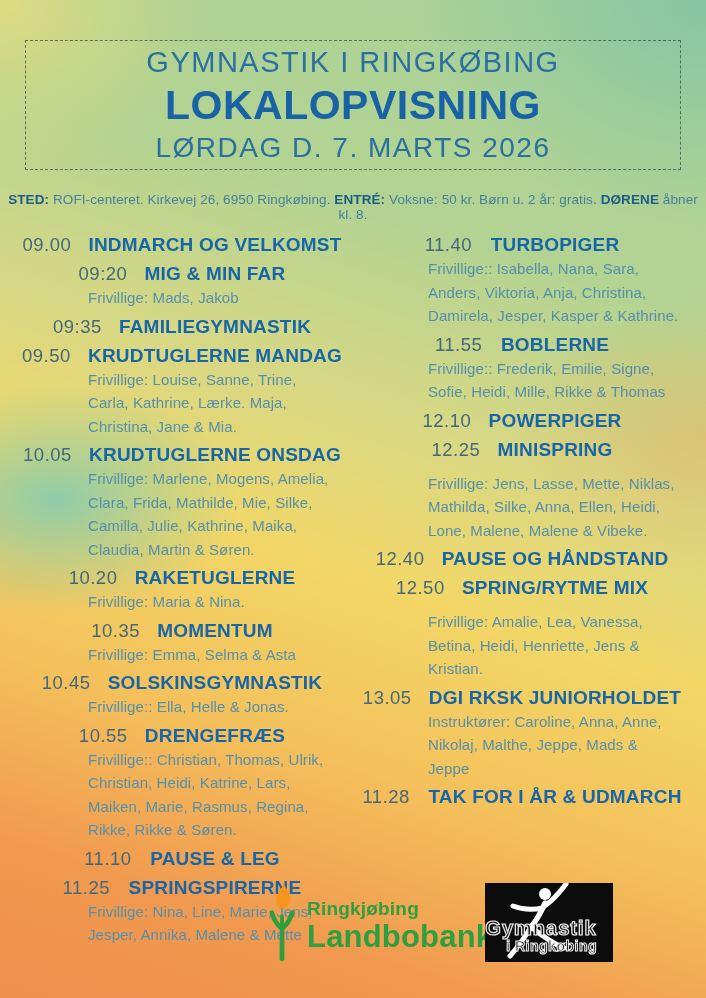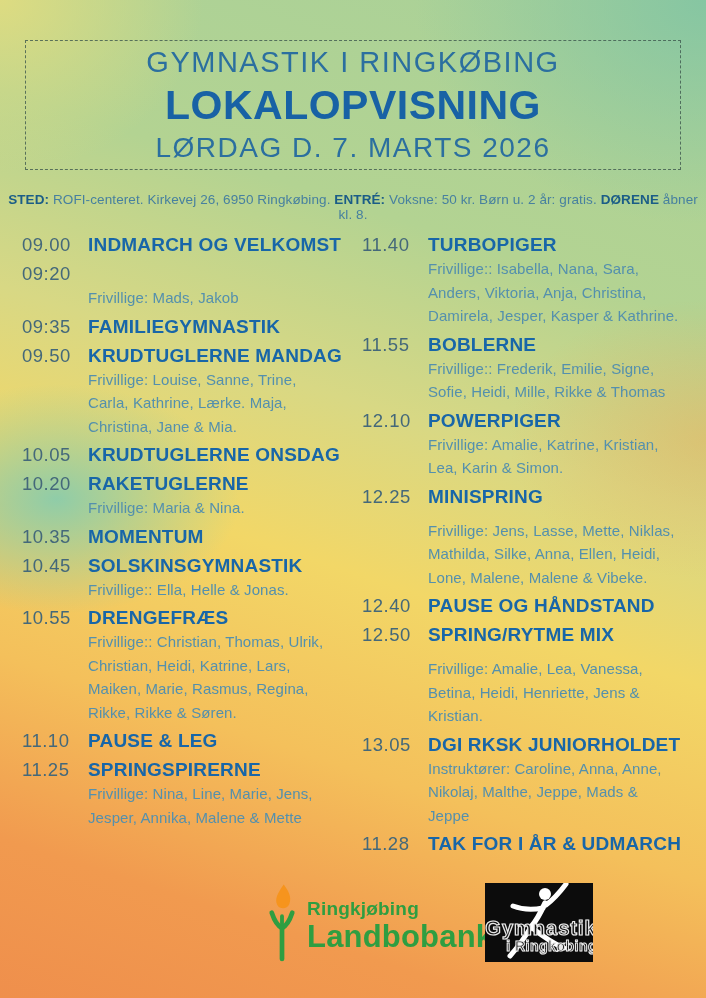--- a/index.html
+++ b/index.html
@@ -33,41 +33,41 @@
     position:absolute; left:0; top:192px; width:100%;
     text-align:center; font-size:13.5px; color:#47809f; letter-spacing:0.1px;
   }
   .info-line b{color:#1b5d87; font-weight:700;}
 
   
   .col{position:absolute; top:232px; width:320px;}
   .col-left{left:22px;}
   .col-right{left:362px;}
   .row{margin-bottom:4px;}
-  .row-line{display:flex; align-items:baseline; line-height:25px;}
+  .row-line{display:flex; align-items:baseline; line-height:25px;justify-content:center;}
   .time{flex:0 0 66px; font-size:18.5px; font-weight:400; color:#44687a; letter-spacing:0.5px;}
   .title{font-size:19px; font-weight:700; color:#1866a8; letter-spacing:0.2px;}
   .vol{
     margin-left:66px; width:252px;
     font-size:15px; line-height:23.5px; color:#5490ad; letter-spacing:0.1px;
   }
   .vol.pre-gap{margin-top:10px;}
 
   
   .landbobank{
     position:absolute; left:263px; top:882px;
     display:flex; align-items:center; gap:6px;
   }
   .lb-text{display:flex; flex-direction:column; line-height:1;}
   .lb-top{font-size:19px; font-weight:700; color:#2f9e41; letter-spacing:0.2px;}
   .lb-bottom{font-size:31px; font-weight:700; color:#2f9e41; margin-top:3px; letter-spacing:0.2px;}
 
   .gym-logo{
     position:absolute; left:485px; top:883px; width:108px; height:79px;
-    background:#0c0c0c; overflow:hidden;
+    background:#0c0c0c; overflow:hidden;padding-left:20px;
   }
   .gym-logo svg{position:absolute; left:0; top:0;}
   .gym-word1{
     position:absolute; left:0; top:34px; width:112px; text-align:center;
     font-size:20px; font-weight:700; letter-spacing:1px;
     color:#141414; -webkit-text-stroke:1.2px #e8e8e8;
     text-shadow:0 0 1px #ffffff;
   }
   .gym-word2{
     position:absolute; left:10px; top:55px; width:102px; text-align:right;
@@ -94,20 +94,21 @@
   <div class="col col-left">
       <div class="row">
         <div class="row-line">
           <span class="time">09.00</span>
           <span class="title">INDMARCH OG VELKOMST</span>
         </div>
       </div>
       <div class="row">
         <div class="row-line">
           <span class="time">09:20</span>
+          <span class="title">MIG &amp; MIN FAR</span>
         </div>
         <div class="vol">Frivillige: Mads, Jakob</div>
       </div>
       <div class="row">
         <div class="row-line">
           <span class="time">09:35</span>
           <span class="title">FAMILIEGYMNASTIK</span>
         </div>
       </div>
       <div class="row">
@@ -115,33 +116,35 @@
           <span class="time">09.50</span>
           <span class="title">KRUDTUGLERNE MANDAG</span>
         </div>
         <div class="vol">Frivillige: Louise, Sanne, Trine, Carla, Kathrine, Lærke. Maja, Christina, Jane &amp; Mia.</div>
       </div>
       <div class="row">
         <div class="row-line">
           <span class="time">10.05</span>
           <span class="title">KRUDTUGLERNE ONSDAG</span>
         </div>
+        <div class="vol">Frivillige: Marlene, Mogens, Amelia, Clara, Frida, Mathilde, Mie, Silke, Camilla, Julie, Kathrine, Maika, Claudia, Martin &amp; Søren.</div>
       </div>
       <div class="row">
         <div class="row-line">
           <span class="time">10.20</span>
           <span class="title">RAKETUGLERNE</span>
         </div>
         <div class="vol">Frivillige: Maria &amp; Nina.</div>
       </div>
       <div class="row">
         <div class="row-line">
           <span class="time">10.35</span>
           <span class="title">MOMENTUM</span>
         </div>
+        <div class="vol">Frivillige: Emma, Selma &amp; Asta</div>
       </div>
       <div class="row">
         <div class="row-line">
           <span class="time">10.45</span>
           <span class="title">SOLSKINSGYMNASTIK</span>
         </div>
         <div class="vol">Frivillige:: Ella, Helle &amp; Jonas.</div>
       </div>
       <div class="row">
         <div class="row-line">
@@ -177,21 +180,20 @@
           <span class="time">11.55</span>
           <span class="title">BOBLERNE</span>
         </div>
         <div class="vol">Frivillige:: Frederik, Emilie, Signe, Sofie, Heidi, Mille, Rikke &amp; Thomas</div>
       </div>
       <div class="row">
         <div class="row-line">
           <span class="time">12.10</span>
           <span class="title">POWERPIGER</span>
         </div>
-        <div class="vol">Frivillige: Amalie, Katrine, Kristian, Lea, Karin &amp; Simon.</div>
       </div>
       <div class="row">
         <div class="row-line">
           <span class="time">12.25</span>
           <span class="title">MINISPRING</span>
         </div>
         <div class="vol pre-gap">Frivillige: Jens, Lasse, Mette, Niklas, Mathilda, Silke, Anna, Ellen, Heidi, Lone, Malene, Malene &amp; Vibeke.</div>
       </div>
       <div class="row">
         <div class="row-line">

